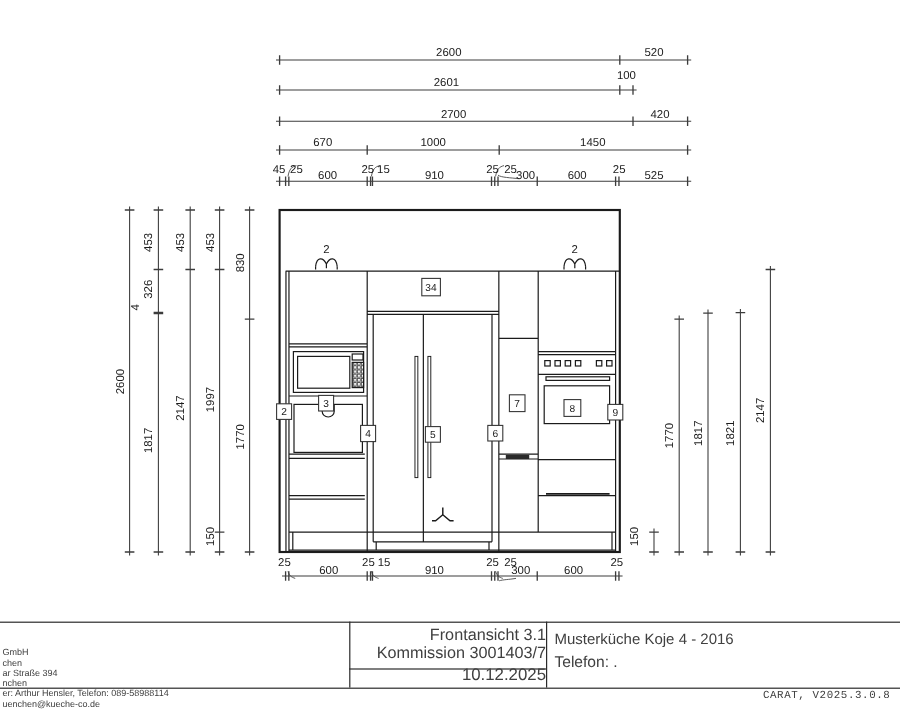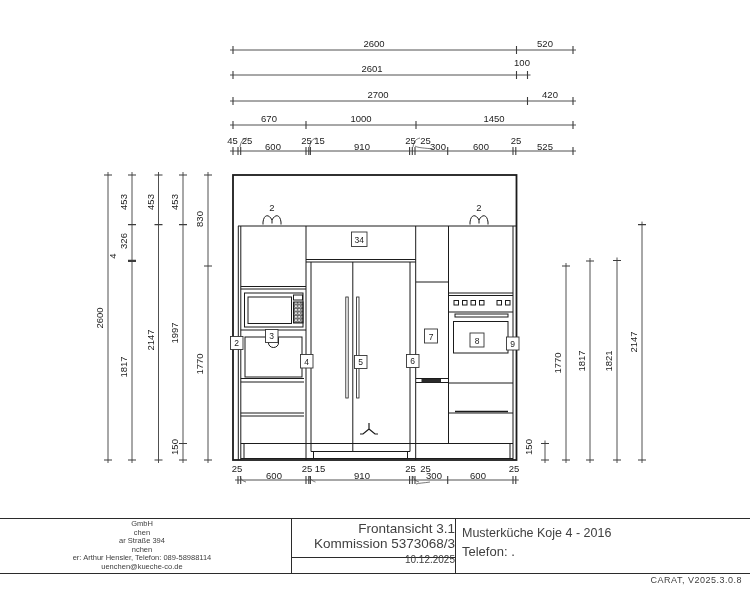--- a/index.html
+++ b/index.html
@@ -4,29 +4,29 @@
 <style>
   html,body{margin:0;padding:0;background:#fff;}
   #sheet{position:relative;width:750px;height:600px;background:#ffffff;overflow:hidden;
          font-family:"Liberation Sans",sans-serif;color:#404040;}
   svg{position:absolute;left:0;top:0;}
   svg text{font-family:"Liberation Sans",sans-serif;fill:#1c1c1c;}
   .dimtxt{font-size:9.5px;}
   .postxt{font-size:8.5px;}
   .titleblock-line{position:absolute;background:#2b2b2b;}
   .cell{position:absolute;}
-  .company{left:2px;top:520px;width:280px;font-size:7.5px;line-height:8.6px;white-space:pre;text-align:center;}
+  .company{left:2px;top:540px;width:280px;font-size:7.5px;line-height:8.6px;white-space:pre;}
   .center-cell{left:291px;top:518px;width:164px;text-align:right;}
   .view-title{font-size:13.5px;margin-top:3px;}
   .commission{font-size:13.5px;}
-  .date{font-size:10px;margin-top:3px;}
+  .date{font-size:14px;margin-top:3px;}
   .right-cell{left:462px;top:526px;text-align:left;}
   .project{font-size:12.5px;}
   .phone{font-size:13px;margin-top:4px;}
-  .footer-version{position:absolute;right:8px;top:575px;font-family:Liberation Sans, sans-serif;
+  .footer-version{position:absolute;right:8px;top:575px;font-family:Liberation Mono, monospace;
                   font-size:9px;letter-spacing:.5px;}
 </style>
 </head>
 <body>
 
 <div id="sheet">
 
 <svg width="750" height="520" viewBox="0 0 750 520">
 
   <g stroke="#3c3c3c" stroke-width="0.9" fill="none">
@@ -235,21 +235,21 @@
 
 <div class="cell company">GmbH
 chen
 ar Straße 394
 nchen
 er: Arthur Hensler, Telefon: 089-58988114
 uenchen@kueche-co.de</div>
 
 <div class="cell center-cell">
   <div class="view-title">Frontansicht 3.1</div>
-  <div class="commission">Kommission 5373068/3</div>
+  <div class="commission">Kommission 3001403/7</div>
   <div class="date">10.12.2025</div>
 </div>
 
 <div class="cell right-cell">
   <div class="project">Musterküche Koje 4 - 2016</div>
   <div class="phone">Telefon: .</div>
 </div>
 
 <div class="footer-version">CARAT,  V2025.3.0.8</div>
 

